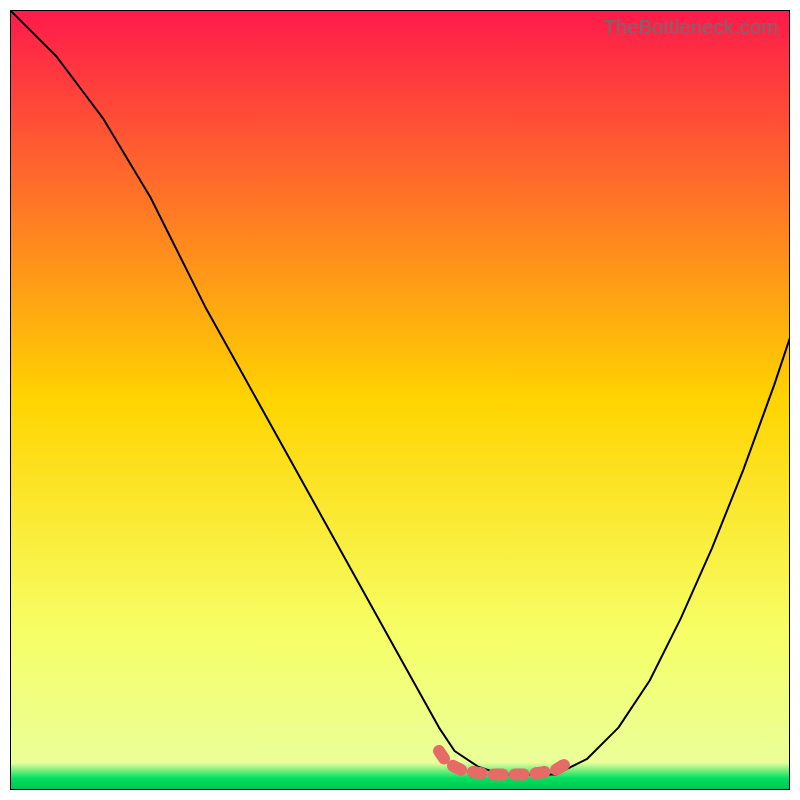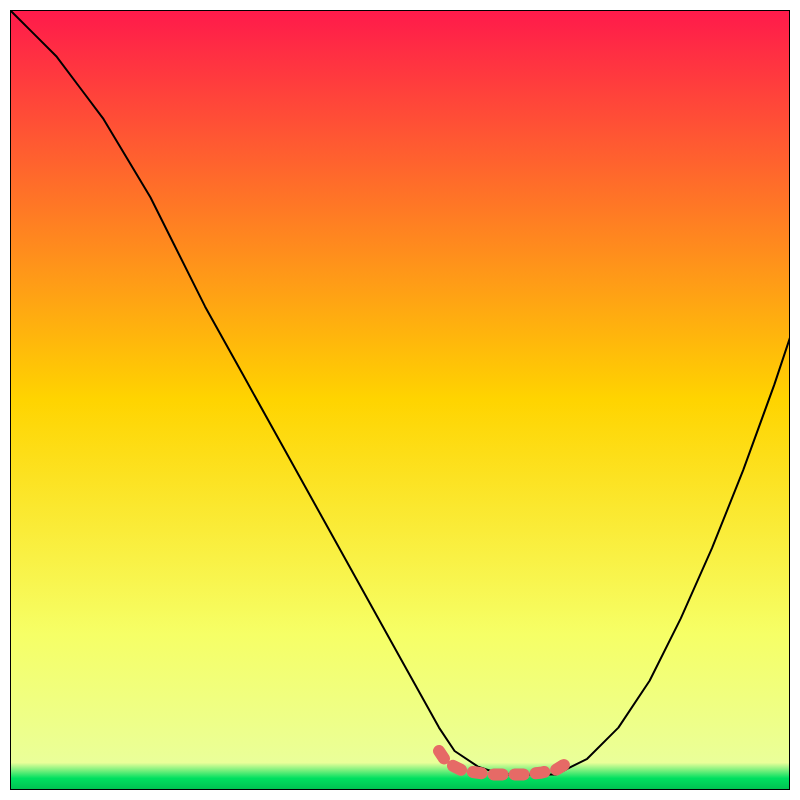--- a/index.html
+++ b/index.html
@@ -29,20 +29,21 @@
     letter-spacing: 0.2px;
     z-index: 10;
     user-select: none;
   }
   svg { display: block; }
 </style>
 </head>
 <body>
 
 <div class="chart-wrap">
+  <div class="watermark">TheBottleneck.com</div>
 
   <svg width="780" height="780" viewBox="0 0 780 780" preserveAspectRatio="none">
     <defs>
       <linearGradient id="bg-grad" x1="0" y1="0" x2="0" y2="1">
           <stop offset="0%" stop-color="#ff1a4b"></stop>
           <stop offset="50%" stop-color="#ffd400"></stop>
           <stop offset="80%" stop-color="#f6ff66"></stop>
           <stop offset="96.5%" stop-color="#eaff99"></stop>
           <stop offset="98.5%" stop-color="#00e060"></stop>
           <stop offset="100%" stop-color="#00c050"></stop>

